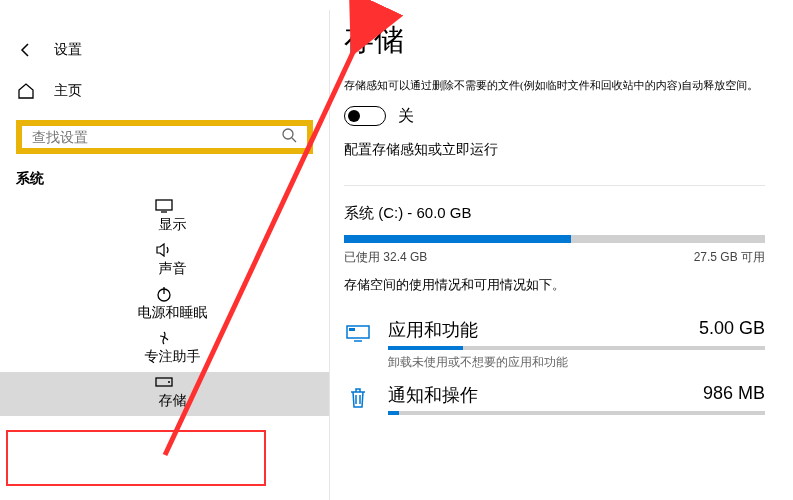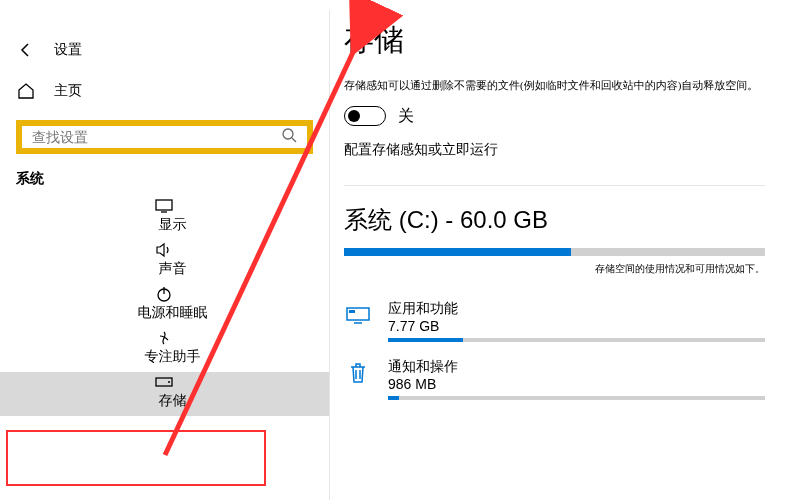--- a/index.html
+++ b/index.html
@@ -22,30 +22,30 @@
 .highlight-box{position:absolute;border:2px solid #ff3030;left:6px;top:430px;width:260px;height:56px;pointer-events:none;}
 
 h1{font-size:30px;font-weight:500;margin-bottom:16px;}
 .desc{font-size:11px;line-height:1.5;margin-bottom:12px;font-family:Liberation Serif, serif;}
 .toggle-row{display:flex;align-items:center;gap:12px;margin-bottom:14px;}
 .toggle{width:42px;height:20px;border:1px solid #000;border-radius:10px;position:relative;}
 .toggle .knob{width:12px;height:12px;background:#000;border-radius:50%;position:absolute;left:3px;top:3px;}
 .link{color:#000000;font-size:14px;cursor:pointer;}
 
 .divider{height:1px;background:#e5e5e5;margin:26px 0 18px;}
-.drive-title{font-size:24px;font-weight:500;margin-bottom:12px;}
+.drive-title{font-size:15px;font-weight:500;margin-bottom:12px;}
 .bar{height:8px;background:#d0d0d0;margin-bottom:6px;position:relative;}
 .bar .fill{position:absolute;left:0;top:0;height:100%;background:#0078d4;}
 .bar-labels{display:flex;justify-content:space-between;font-size:12px;color:#444;margin-bottom:10px;}
-.subdesc{font-size:10px;margin-bottom:18px;text-align:right;}
+.subdesc{font-size:13px;margin-bottom:18px;}
 
 .cat{display:flex;align-items:flex-start;padding:6px 0;gap:16px;}
 .cat .caticon{width:28px;height:28px;display:flex;align-items:center;justify-content:center;color:#0078d4;padding-top:2px;}
 .cat .catbody{flex:1;}
-.cat .cathead{display:flex;justify-content:space-between;font-size:14px;margin-bottom:4px;flex-direction:column;}
+.cat .cathead{display:flex;justify-content:space-between;font-size:18px;margin-bottom:4px;}
 .cat .catbar{height:4px;background:#d0d0d0;position:relative;margin-bottom:4px;}
 .cat .catbar .cfill{position:absolute;left:0;top:0;height:100%;background:#0078d4;}
 .cat .catsub{font-size:12px;color:#666;}
 
 .arrow-svg{position:absolute;left:0;top:0;width:793px;height:500px;pointer-events:none;}
 </style>
 </head>
 <body>
 
 <div class="sidebar">
@@ -135,38 +135,43 @@
         <div class="knob"></div>
       </div>
     <span>关</span>
   </div>
   <div class="link">配置存储感知或立即运行</div>
   <div class="divider"></div>
   <div class="drive-title">系统 (C:) - 60.0 GB</div>
   <div class="bar">
       <div class="fill" id="drivefill" style="width: 54%;"></div>
     </div>
+  <div class="bar-labels">
+    <span>已使用 32.4 GB</span>
+    <span>27.5 GB 可用</span>
+  </div>
   <p class="subdesc">存储空间的使用情况和可用情况如下。</p>
 
   <div class="cat">
     <div class="caticon">
         <svg width="24" height="20" viewBox="0 0 24 20">
           <rect x="1" y="3" width="22" height="12" stroke="#0078d4" stroke-width="1.5" fill="none"></rect>
           <rect x="3" y="5" width="6" height="3" fill="#0078d4"></rect>
           <line x1="8" y1="18" x2="16" y2="18" stroke="#0078d4" stroke-width="1.5"></line>
         </svg>
       </div>
     <div class="catbody">
       <div class="cathead">
           <span>应用和功能</span>
-          <span>7.77 GB</span>
+          <span>5.00 GB</span>
         </div>
       <div class="catbar">
           <div class="cfill" id="cfill0" style="width: 20%;"></div>
         </div>
+      <div class="catsub">卸载未使用或不想要的应用和功能</div>
     </div>
   </div>
 
   <div class="cat">
     <div class="caticon">
         <svg width="20" height="22" viewBox="0 0 20 22">
           <path d="M3 5 L17 5 M5 5 L6 20 L14 20 L15 5 M8 2 L12 2 L12 5 L8 5 Z M8 8 L8 17 M12 8 L12 17" stroke="#0078d4" stroke-width="1.5" fill="none"></path>
         </svg>
       </div>
     <div class="catbody">

